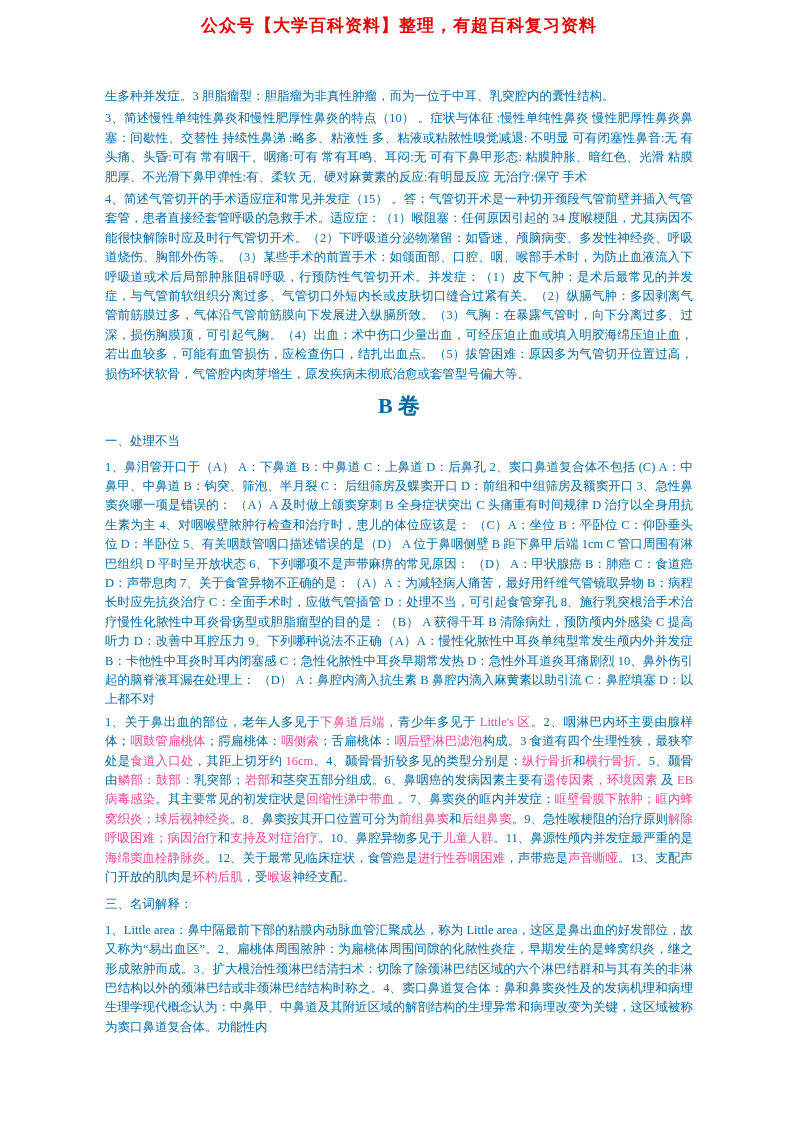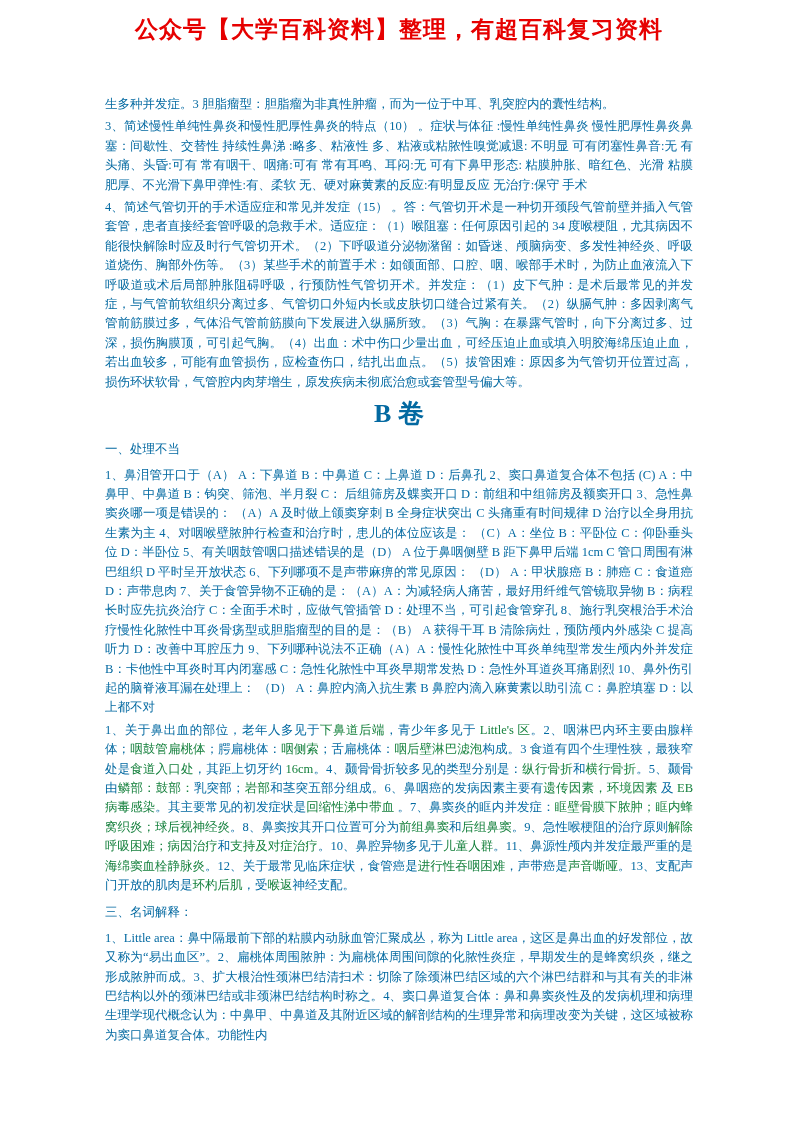--- a/index.html
+++ b/index.html
@@ -17,45 +17,45 @@
   .page {
     box-sizing: border-box;
     width: 793px;
     min-height: 1122px;
     padding: 14px 100px 30px 105px;
     background: #ffffff;
   }
   .doc-header {
     text-align: center;
     color: #e60000;
-    font-size: 23px;
+    font-size: 17px;
     font-weight: bold;
     letter-spacing: 1px;
     margin: 0 0 50px 0;
   }
   .doc-body {
     font-size: 12.5px;
     line-height: 19.4px;
     text-align: justify;
   }
   .doc-para {
     margin: 0 0 3px 0;
   }
   .doc-title {
     text-align: center;
-    font-size: 26px;
+    font-size: 22px;
     font-weight: bold;
     margin: 8px 0 12px 0;
     line-height: 28px;
   }
   .doc-heading {
     margin: 8px 0 6px 0;
   }
   .seg-black { color: #0369a1; }
-  .seg-red   { color: #15803d; }
+  .seg-red   { color: #ec4899; }
 </style>
 </head>
 <body>
 
 <div class="page">
   <div class="doc-header">公众号【大学百科资料】整理，有超百科复习资料</div>
   <div class="doc-body">
       <div class="doc-para"><span class="seg-black">生多种并发症。3 胆脂瘤型：胆脂瘤为非真性肿瘤，而为一位于中耳、乳突腔内的囊性结构。</span></div>
       <div class="doc-para"><span class="seg-black">3、简述慢性单纯性鼻炎和慢性肥厚性鼻炎的特点（10） 。症状与体征 :慢性单纯性鼻炎 慢性肥厚性鼻炎鼻塞：间歇性、交替性 持续性鼻涕 :略多、粘液性 多、粘液或粘脓性嗅觉减退: 不明显 可有闭塞性鼻音:无 有头痛、头昏:可有 常有咽干、咽痛:可有 常有耳鸣、耳闷:无 可有下鼻甲形态: 粘膜肿胀、暗红色、光滑 粘膜肥厚、不光滑下鼻甲弹性:有、柔软 无、硬对麻黄素的反应:有明显反应 无治疗:保守 手术</span></div>
       <div class="doc-para"><span class="seg-black">4、简述气管切开的手术适应症和常见并发症（15） 。答：气管切开术是一种切开颈段气管前壁并插入气管套管，患者直接经套管呼吸的急救手术。适应症：（1）喉阻塞：任何原因引起的 34 度喉梗阻，尤其病因不能很快解除时应及时行气管切开术。（2）下呼吸道分泌物潴留：如昏迷、颅脑病变、多发性神经炎、呼吸道烧伤、胸部外伤等。（3）某些手术的前置手术：如颌面部、口腔、咽、喉部手术时，为防止血液流入下呼吸道或术后局部肿胀阻碍呼吸，行预防性气管切开术。并发症：（1）皮下气肿：是术后最常见的并发症，与气管前软组织分离过多、气管切口外短内长或皮肤切口缝合过紧有关。（2）纵膈气肿：多因剥离气管前筋膜过多，气体沿气管前筋膜向下发展进入纵膈所致。（3）气胸：在暴露气管时，向下分离过多、过深，损伤胸膜顶，可引起气胸。（4）出血：术中伤口少量出血，可经压迫止血或填入明胶海绵压迫止血，若出血较多，可能有血管损伤，应检查伤口，结扎出血点。（5）拔管困难：原因多为气管切开位置过高，损伤环状软骨，气管腔内肉芽增生，原发疾病未彻底治愈或套管型号偏大等。</span></div>

